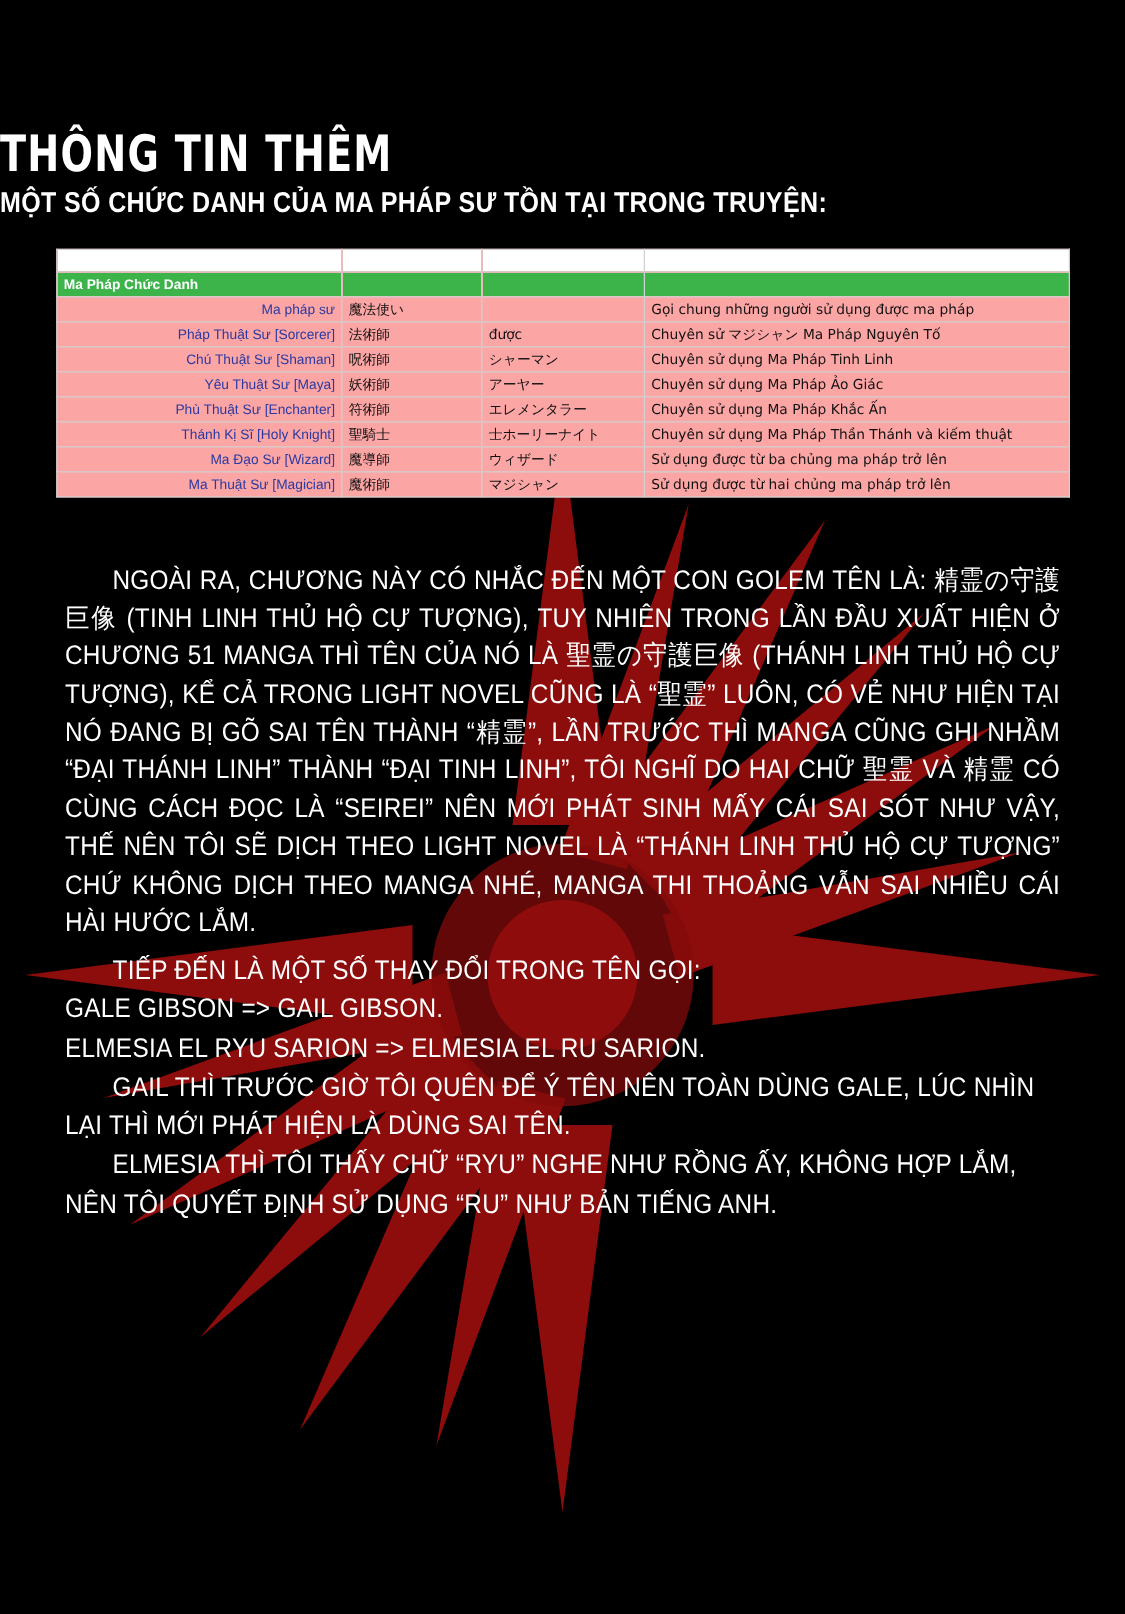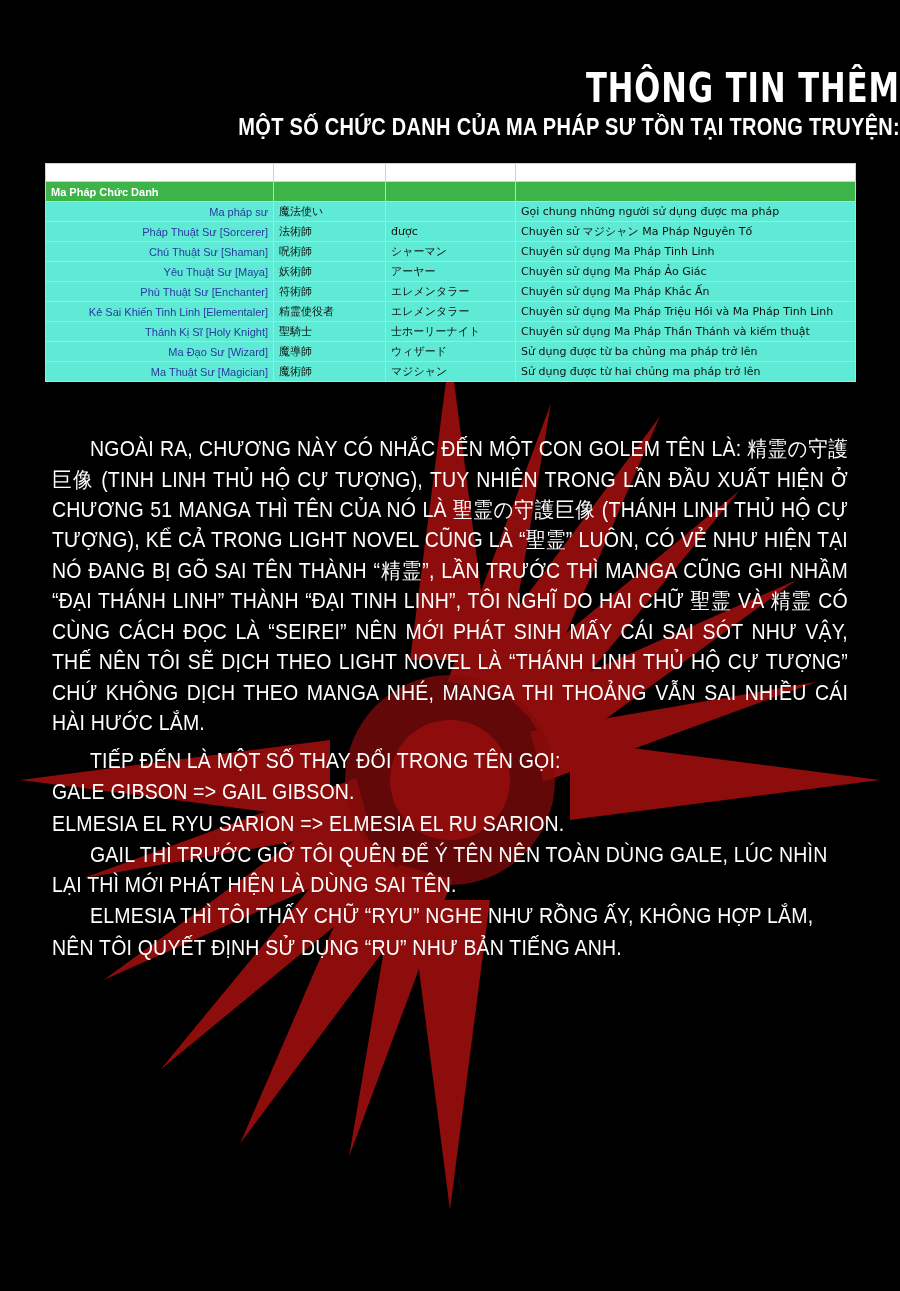--- a/index.html
+++ b/index.html
@@ -28,22 +28,22 @@
     z-index: 0;
     opacity: 0.95;
   }
 
   .page-inner {
     position: relative;
     z-index: 2;
   }
 
   .title-block {
-    text-align: right;
-    padding-top: 64px;
+    text-align: left;
+    padding-top: 100px;
   }
   .main-title {
     font-family: "DejaVu Sans Condensed", "Liberation Sans", sans-serif;
     font-size: 34px;
     font-weight: bold;
     letter-spacing: 1px;
     margin: 0 0 6px 0;
     text-transform: uppercase;
     transform: scaleY(1.18);
     transform-origin: center top;
@@ -60,21 +60,21 @@
 
   
   .table-wrap {
     margin: 26px 45px 0 45px;
     background: #ffffff;
     padding: 0;
   }
   table.magic-table {
     border-collapse: collapse;
     width: 810px;
-    background: #5eead4;
+    background: #fca5a5;
     font-size: 11px;
     table-layout: fixed;
     margin-top: 19px;
   }
   table.magic-table col.c1 { width: 228px; }
   table.magic-table col.c2 { width: 112px; }
   table.magic-table col.c3 { width: 130px; }
   table.magic-table col.c4 { width: 340px; }
 
   table.magic-table td {
@@ -223,26 +223,20 @@
           <td class="kana">アーヤー</td>
           <td class="desc">Chuyên sử dụng Ma Pháp Ảo Giác</td>
         </tr>
         <tr>
           <td class="vi-name">Phù Thuật Sư [Enchanter]</td>
           <td class="jp">符術師</td>
           <td class="kana">エレメンタラー</td>
           <td class="desc">Chuyên sử dụng Ma Pháp Khắc Ấn</td>
         </tr>
         <tr>
-          <td class="vi-name">Kẻ Sai Khiến Tinh Linh [Elementaler]</td>
-          <td class="jp">精霊使役者</td>
-          <td class="kana">エレメンタラー</td>
-          <td class="desc">Chuyên sử dụng Ma Pháp Triệu Hồi và Ma Pháp Tinh Linh</td>
-        </tr>
-        <tr>
           <td class="vi-name">Thánh Kị Sĩ [Holy Knight]</td>
           <td class="jp">聖騎士</td>
           <td class="kana">士ホーリーナイト</td>
           <td class="desc">Chuyên sử dụng Ma Pháp Thần Thánh và kiếm thuật</td>
         </tr>
         <tr>
           <td class="vi-name">Ma Đạo Sư [Wizard]</td>
           <td class="jp">魔導師</td>
           <td class="kana">ウィザード</td>
           <td class="desc">Sử dụng được từ ba chủng ma pháp trở lên</td>

